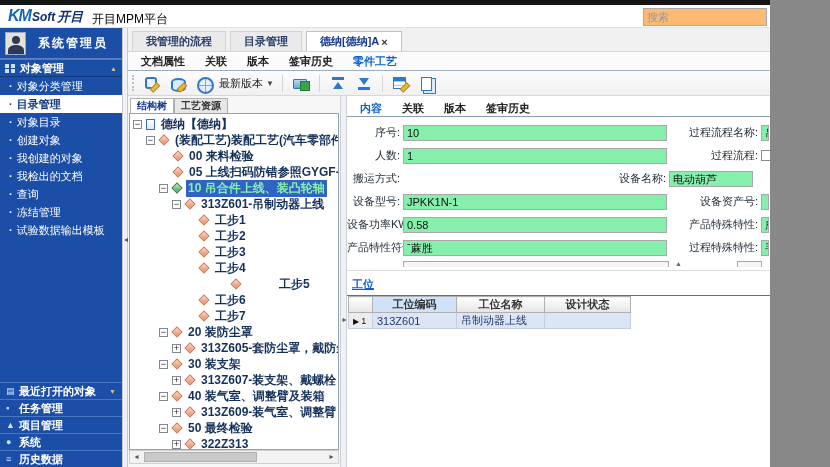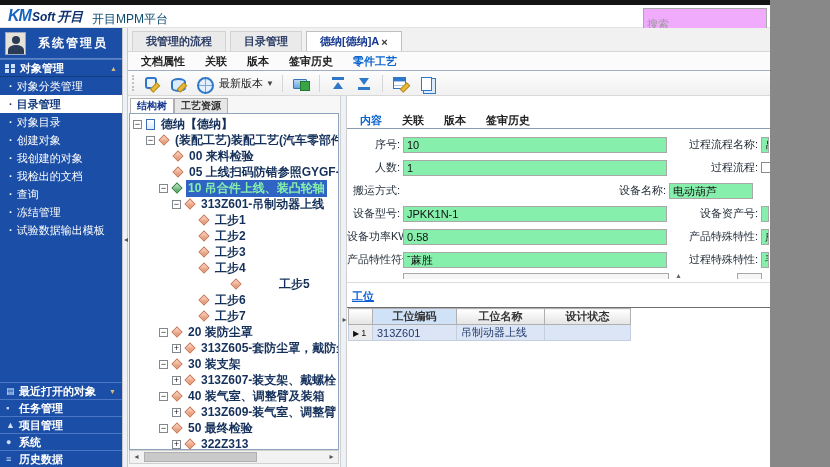--- a/index.html
+++ b/index.html
@@ -7,23 +7,23 @@
   .screen { position:relative; width:770px; height:467px; background:#fff; overflow:hidden;
             font-family:"Liberation Sans","DejaVu Sans",sans-serif; }
 
   
   .topbar { position:absolute; left:0; top:0; right:0; height:5px; background:#141414; }
   .header { position:absolute; left:0; top:5px; right:0; height:23px; background:#fff; border-bottom:1px solid #e3e3e3; }
   .logo { position:absolute; left:8px; top:2px; height:18px; display:flex; align-items:baseline; }
   .logo-km { font-size:16px; font-weight:bold; font-style:italic; color:#1565c0; letter-spacing:-1px; }
   .logo-soft { font-size:12px; font-weight:bold; font-style:italic; color:#0d2f6e; margin-left:1px; }
   .logo-kaimu { font-size:13px; font-weight:bold; font-style:italic; color:#0d2f6e; margin-left:2px; }
-  .platform-title { position:absolute; left:92px; top:6px; font-size:12px; color:#0c4a6e; white-space:nowrap; }
+  .platform-title { position:absolute; left:92px; top:6px; font-size:12px; color:#000000; white-space:nowrap; }
   .search-box { position:absolute; right:3px; top:3px; width:124px; height:17px; border:1px solid #a9a9a9;
-                font-size:11px; padding:15px 3px; color:#333; background:#f0abfc; font-family:inherit; }
+                font-size:11px; padding:8px 3px; color:#333; background:#fdba74; font-family:inherit; }
   .search-box::placeholder { color:#999; }
 
   
   .sidebar { position:absolute; left:0; top:28px; width:122px; bottom:0; background:#1b4ea6; color:#fff; overflow:hidden; }
   .user-row { height:31px; display:flex; align-items:center; padding:10px 5px; border-bottom:1px solid rgba(255,255,255,.3); }
   .avatar { width:21px; height:23px; background:#e6e2d8; border:1px solid #9aa7c0; position:relative; overflow:hidden; flex:none; }
   .avatar::before { content:""; position:absolute; left:6px; top:3px; width:8px; height:8px; border-radius:50%; background:#2b3a55; }
   .avatar::after  { content:""; position:absolute; left:2px; top:12px; width:16px; height:10px; border-radius:50% 50% 0 0; background:#2b3a55; }
   .user-name { font-size:12px; font-weight:bold; margin-left:12px; letter-spacing:2px; white-space:nowrap; }
   .sb-header { height:18px; display:flex; align-items:center; font-weight:bold; font-size:11px; padding:0 5px;
@@ -118,21 +118,21 @@
                  border:1px solid #2e7d3c; margin:0 5px 0 2px; }
   .tree-label { padding:0 2px; overflow:hidden; }
   .tree-row.selected .tree-label { background:#2f63c4; color:#86efac; }
   .hscroll { position:absolute; left:1px; right:1px; bottom:3px; height:14px; background:#f2f2f2; border:1px solid #d0d0d0; }
   .hs-arrow { position:absolute; top:0; width:13px; height:12px; font-size:8px; color:#555; text-align:center; line-height:12px; cursor:pointer; }
   .hs-thumb { position:absolute; left:14px; top:1px; width:113px; height:10px; background:#c9c9c9; border:1px solid #b0b0b0; cursor:pointer; }
 
   .v-split2 { width:7px; background:#eef1f5; border-left:1px solid #d0d0d0; border-right:1px solid #d0d0d0; position:relative; flex:none; }
 
   
-  .right-panel { flex:1; position:relative; background:#fff; overflow:hidden;margin-top:12px; }
+  .right-panel { flex:1; position:relative; background:#fff; overflow:hidden; }
   .right-tabs { margin-top:4px; height:17px; border-bottom:1px solid #8a9bb4; display:flex; align-items:center; padding-left:3px; }
   .form { margin-top:4px; }
   .form-row { display:grid; grid-template-columns:56px 266px 92px 1fr; height:23px; align-items:center; }
   .f-label { text-align:right; padding-right:3px; font-size:11px; color:#1c2733; white-space:nowrap; overflow:hidden; }
   .f-input { height:16px; border:1px solid #a8a8a8; background:#86efac; font-size:11px; line-height:14px; padding:0 3px;
              color:#111; white-space:nowrap; overflow:hidden; margin-right:2px; }
   .f-input.rcol { margin-right:8px; }
   .f-checkwrap { display:flex; align-items:center; }
   .f-check { width:11px; height:11px; border:1px solid #8a8a8a; background:#fff; display:inline-block; cursor:pointer; }
   .partial { position:relative; height:11px; }

